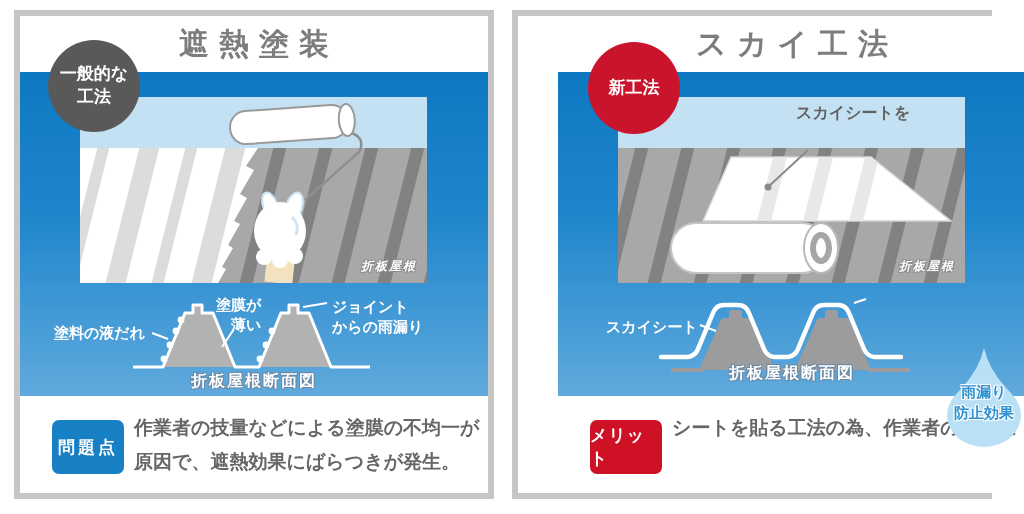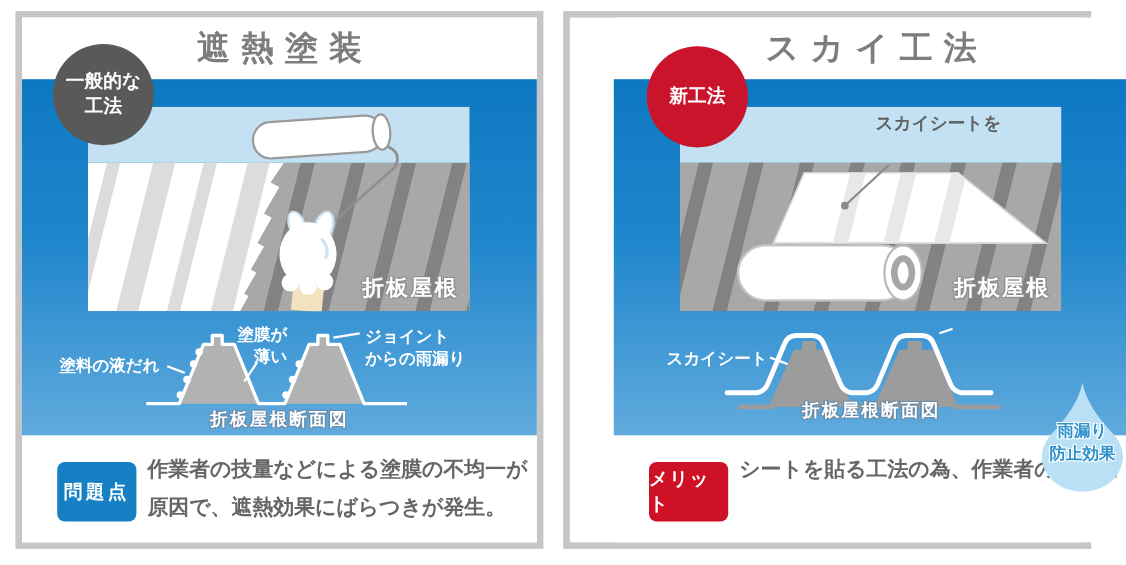--- a/index.html
+++ b/index.html
@@ -21,22 +21,22 @@
 
   .circle-badge { position:absolute; width:92px; height:92px; border-radius:50%;
     display:flex; flex-direction:column; align-items:center; justify-content:center;
     color:#ffffff; font-size:17px; font-weight:700; line-height:1.35; z-index:6; text-align:center; }
   .circle-badge.dark { left:28px; top:24px; background:#595959; }
   .circle-badge.red  { left:30px; top:26px; background:#c9142b; }
 
   .illus { position:absolute; left:60px; top:25px; width:347px; height:186px; }
   .illus svg { position:absolute; left:0; top:0; }
   .roof-label { position:absolute; right:10px; bottom:8px; color:#ffffff;
-    font-size:20px; font-weight:700; letter-spacing:2px;
-    text-shadow:1px 1px 0 #8c8c8c,-1px 1px 0 #8c8c8c,1px -1px 0 #8c8c8c,-1px -1px 0 #8c8c8c; }
+    font-size:12px; font-weight:700; letter-spacing:2px;
+    text-shadow:1px 1px 0 #8c8c8c,-1px 1px 0 #8c8c8c,1px -1px 0 #8c8c8c,-1px -1px 0 #8c8c8c;font-style:italic; }
   .sheet-note { position:absolute; left:178px; top:5px; color:#616161;
     font-size:16px; font-weight:700; line-height:1.35; white-space:nowrap; }
 
   .xsec { position:absolute; left:0; top:215px; width:468px; height:109px; }
   .xsec svg { position:absolute; left:0; top:0; }
   .xlabel { position:absolute; color:#ffffff; font-size:15px; font-weight:700;
     line-height:1.35; white-space:nowrap; }
   .xlabel.center { text-align:right; }
   .caption { position:absolute; left:0; width:468px; text-align:center; color:#ffffff;
     font-size:16px; font-weight:700; letter-spacing:2px;

